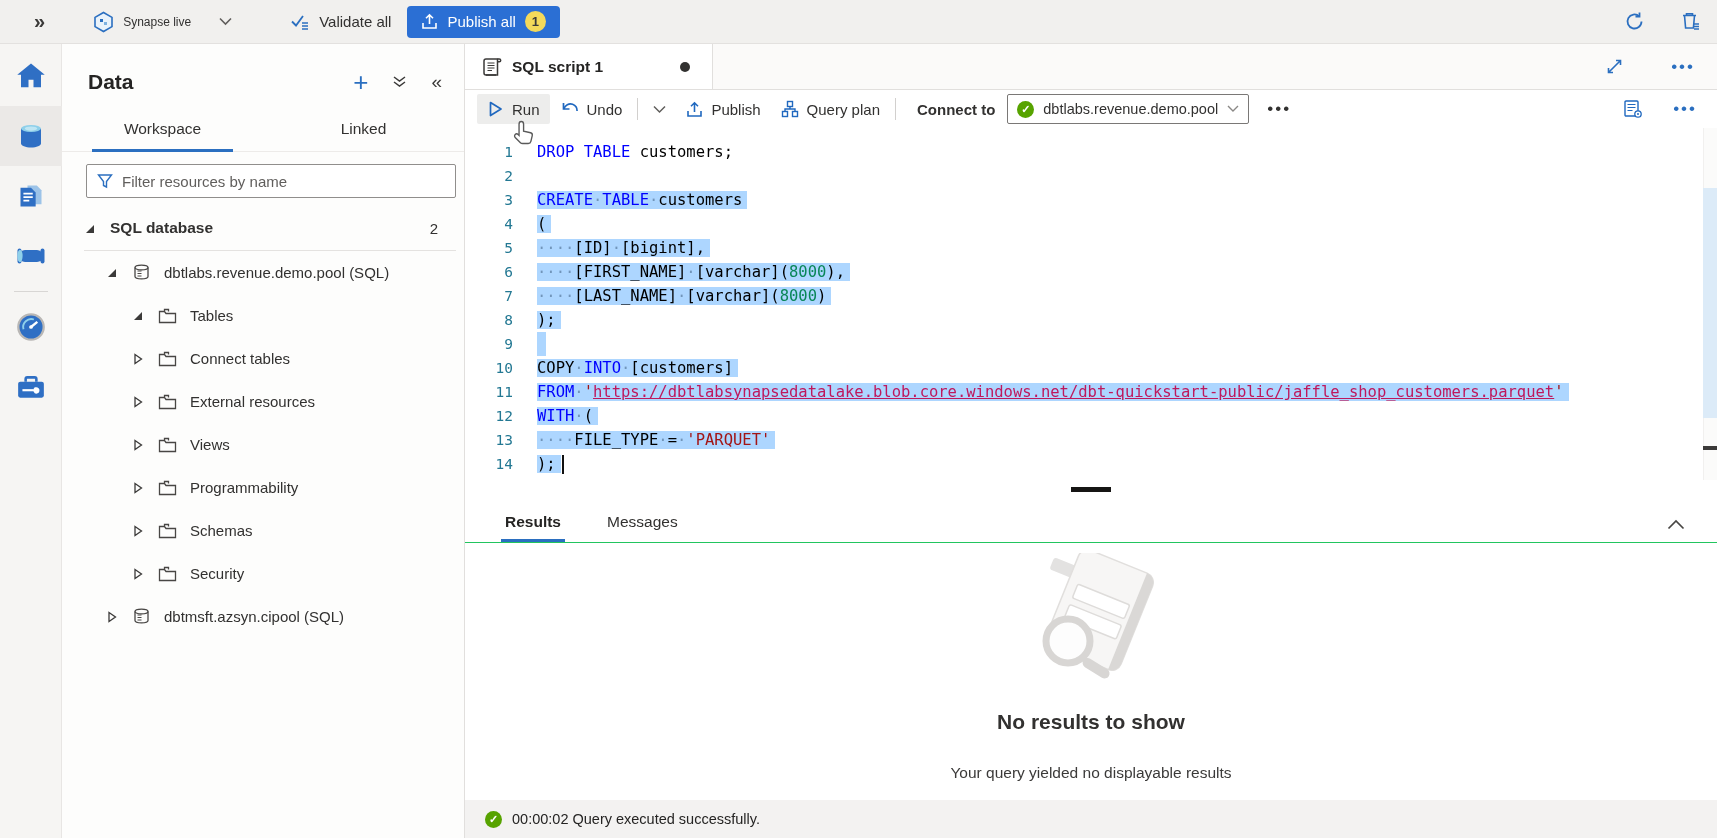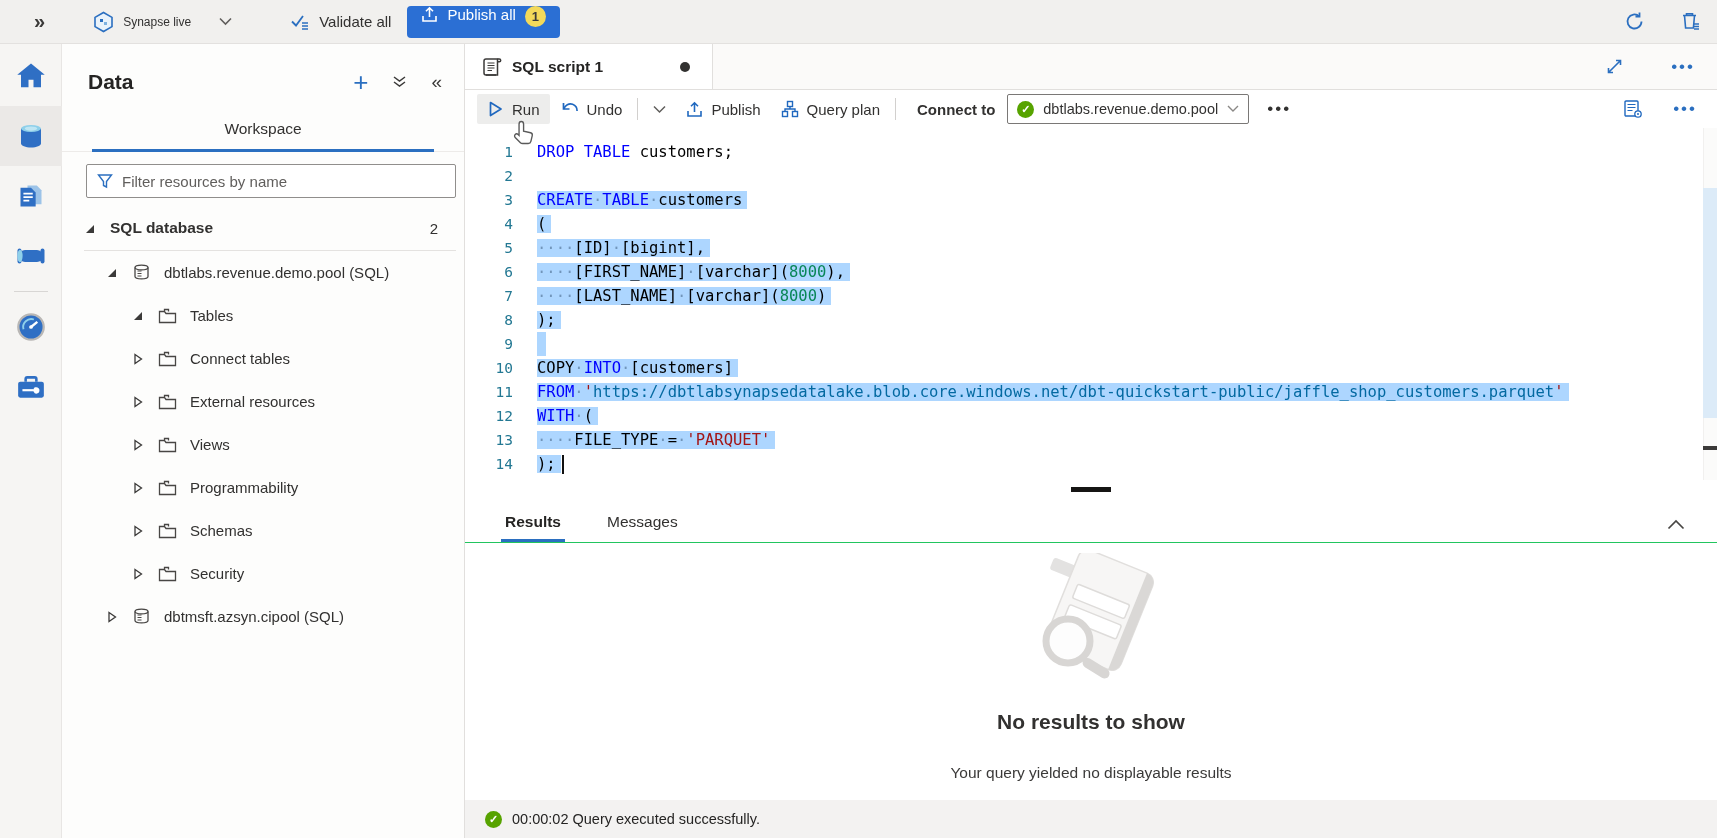--- a/index.html
+++ b/index.html
@@ -6,21 +6,21 @@
   html,body{width:1717px;height:838px;overflow:hidden}
   body{font-family:"Liberation Sans",sans-serif;color:#323130;background:#fff;position:relative;font-size:15px}
 
   
   .topbar{height:44px;background:#f1f0ee;border-bottom:1px solid #e3e1df;display:flex;align-items:center}
   .tb-collapse{margin-left:34px;font-size:20px;color:#3b3a39;font-weight:700}
   .tb-mode{display:flex;align-items:center;gap:9px;margin-left:48px}
   .tb-mode-label{font-size:12px;color:#323130}
   .tb-mode-chevron{margin-left:28px;display:flex}
   .tb-validate{display:flex;align-items:center;gap:9px;margin-left:58px}
-  .tb-publish{margin-left:16px;height:32px;background:#2b6fd4;border:none;border-radius:4px;display:flex;gap:9px;padding:0 14px;color:#fff;font-size:15px;cursor:pointer}
+  .tb-publish{margin-left:16px;height:32px;background:#2b6fd4;border:none;border-radius:4px;display:flex;align-items:center;gap:9px;padding:0 14px;color:#fff;font-size:15px;cursor:pointer}
   .tb-badge{width:21px;height:21px;border-radius:50%;background:#f3d95a;color:#3b3a39;font-size:13px;font-weight:700;display:flex;align-items:center;justify-content:center}
   .tb-right{margin-left:auto;display:flex;align-items:center;gap:36px;margin-right:16px}
 
   
   .main{display:flex;height:794px}
 
   
   .rail{width:62px;background:#f6f5f3;border-right:1px solid #e8e6e4;display:flex;flex-direction:column;align-items:center;padding-top:2px;flex:none}
   .rail-item{width:62px;height:60px;display:flex;align-items:center;justify-content:center}
   .rail-item.selected{background:#ebe9e7}
@@ -72,21 +72,21 @@
   .code-area{height:352px;position:relative;font-family:"DejaVu Sans Mono",monospace;font-size:15.5px;padding-top:12px;overflow:hidden}
   .code-line{display:flex;height:24px;line-height:24px;white-space:pre}
   .line-num{width:72px;text-align:right;padding-right:24px;color:#237893;font-size:14.5px;flex:none;font-family:"DejaVu Sans Mono",monospace}
   .line-body{white-space:pre}
   .sel{background:#add6ff;padding-right:5px}
   .sel.empty{display:inline-block;width:9px;height:24px;padding:0;vertical-align:top}
   .tk-kw{color:#0000ff}
   .tk-pl{color:#000}
   .tk-num{color:#098658}
   .tk-str{color:#a31515}
-  .tk-lnk{color:#0369a1;}
+  .tk-lnk{color:#be185d;text-decoration:underline}
   .tk-ws{color:rgba(30,60,90,.42)}
   .caret{display:inline-block;width:2px;height:19px;background:#111;vertical-align:middle;margin-left:1px}
   .overview-ruler{position:absolute;top:0;right:0;bottom:0;width:14px;background:#fbfbfa;border-left:1px solid #f1f0ef}
   .ruler-sel-mark{position:absolute;right:0;width:14px;top:60px;height:230px;background:#dcebf8}
   .ruler-cursor-mark{position:absolute;right:0;width:14px;height:4px;background:#3b3a39;top:318px}
 
   .splitter{height:17px;position:relative;background:#fff}
   .split-handle{position:absolute;left:50%;transform:translateX(-50%);top:7px;width:40px;height:5px;background:#161514}
 
   .results-header{height:46px;display:flex;align-items:flex-end;padding-left:40px;gap:46px;border-bottom:1px solid #22c55e}
@@ -236,20 +236,21 @@
           <svg width="15" height="14" viewBox="0 0 15 14">
               <path d="M2 2l5.5 4L13 2M2 7l5.5 4L13 7" fill="none" stroke="#3b3a39" stroke-width="1.5"></path>
             </svg>
         </span>
         <span class="collapse-left-icon">«</span>
       </div>
     </div>
 
     <div class="panel-tabs">
       <div class="ptab active">Workspace</div>
+      <div class="ptab">Linked</div>
     </div>
 
     <div class="filter-box">
       <span>
         <svg width="16" height="16" viewBox="0 0 16 16">
             <path d="M1.5 2h13L9.5 8.5V14l-3-1.5V8.5z" fill="none" stroke="#2b6fc0" stroke-width="1.4"></path>
           </svg>
       </span>
       <input type="text" placeholder="Filter resources by name" style="">
     </div>

